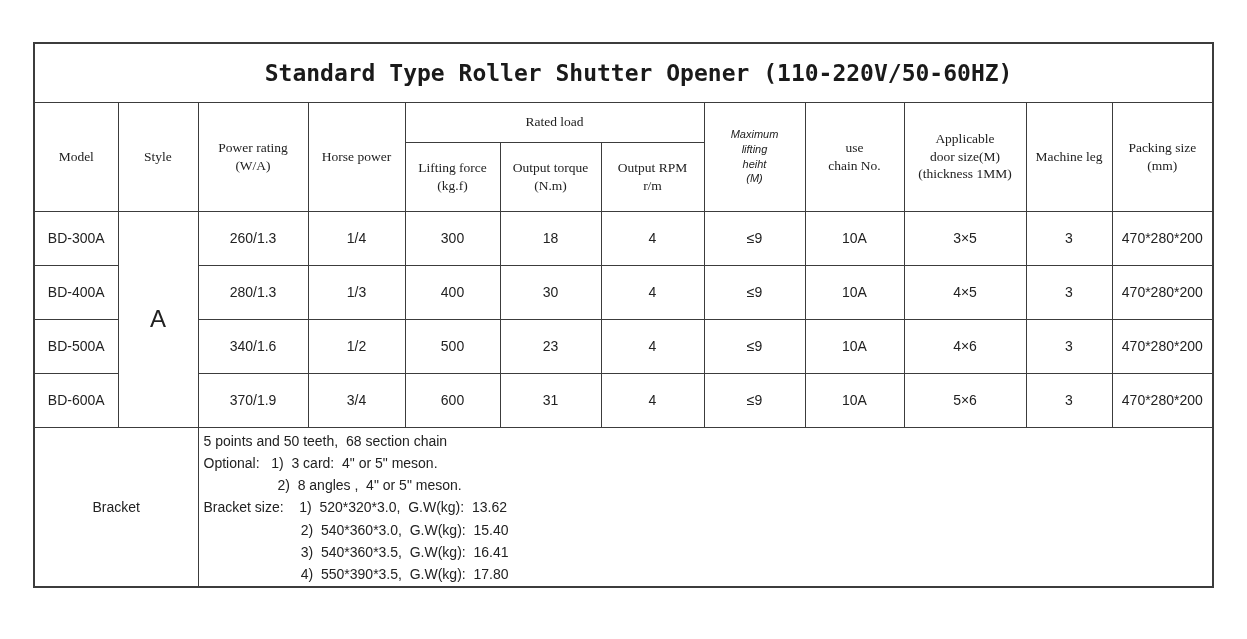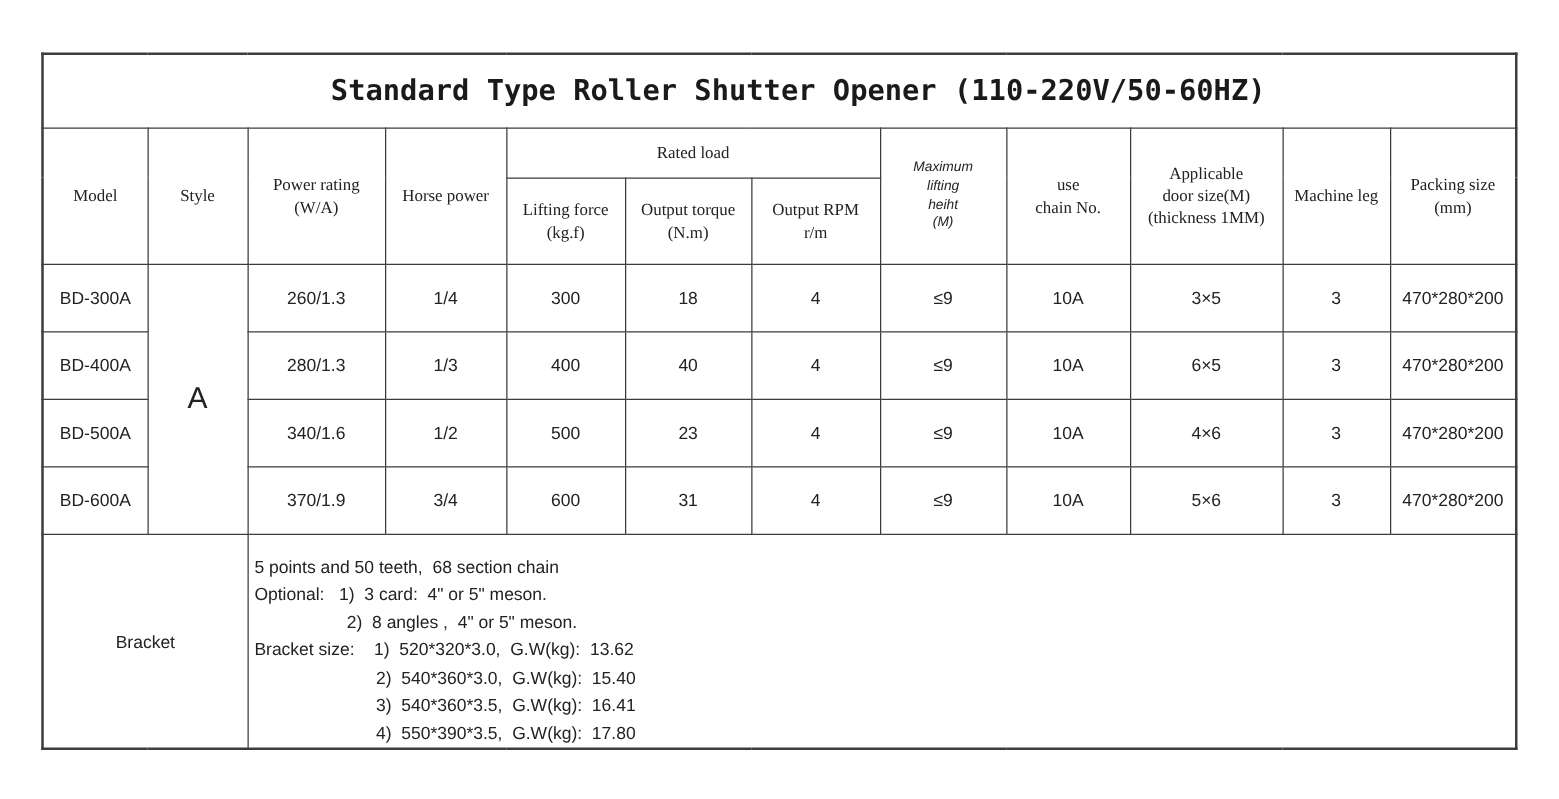--- a/index.html
+++ b/index.html
@@ -40,21 +40,21 @@
     padding-left:30px;
   }
   td.hdr { font-size:13.5px; line-height:1.3;font-family:Liberation Serif, serif; }
   td.hdr-small { font-size:11px; line-height:1.35;font-style:italic; }
   .multi { white-space:pre-line; }
   td.style-cell { font-size:24px; }
   td.bracket-label { font-size:14px; }
   td.bracket-content {
     text-align:left;
     vertical-align:top;
-    padding:14px 0 0 5px;
+    padding:2px 0 0 5px;
     font-size:14px;
   }
   .bracket-line {
     white-space:pre;
     line-height:22.3px;
   }
 </style>
 </head>
 <body>
 
@@ -120,25 +120,25 @@
     <td>10A</td>
     <td>3×5</td>
     <td>3</td>
     <td>470*280*200</td>
   </tr>
   <tr class="r-data">
     <td>BD-400A</td>
     <td>280/1.3</td>
     <td>1/3</td>
     <td>400</td>
-    <td>40</td>
+    <td>30</td>
     <td>4</td>
     <td>≤9</td>
     <td>10A</td>
-    <td>6×5</td>
+    <td>4×5</td>
     <td>3</td>
     <td>470*280*200</td>
   </tr>
   <tr class="r-data">
     <td>BD-500A</td>
     <td>340/1.6</td>
     <td>1/2</td>
     <td>500</td>
     <td>23</td>
     <td>4</td>

